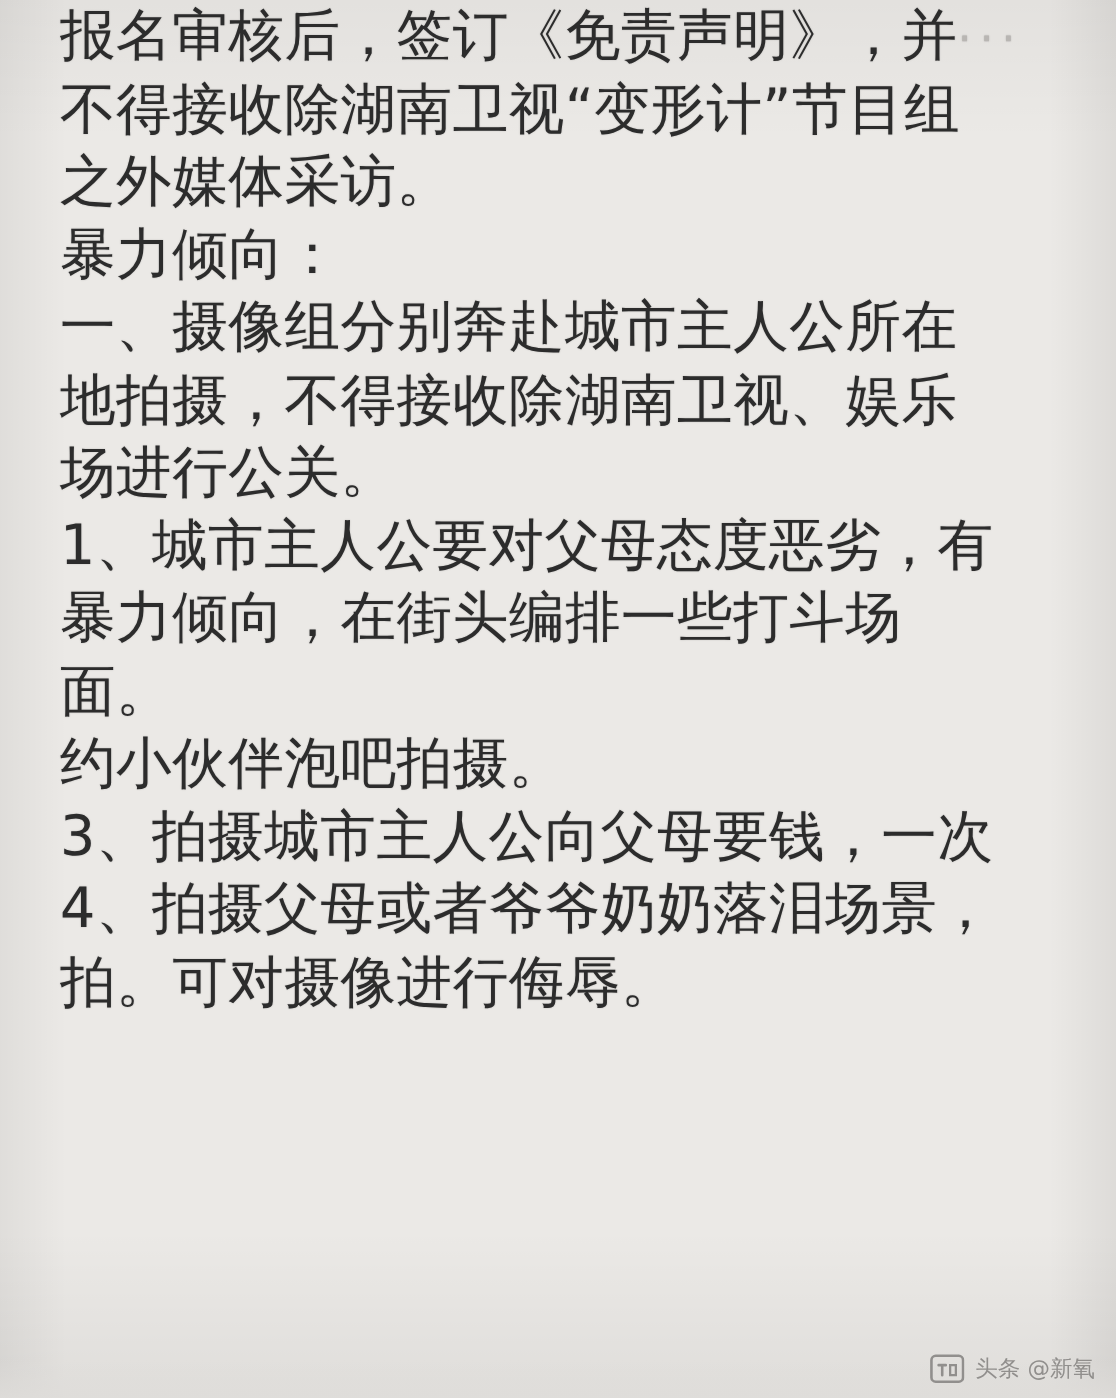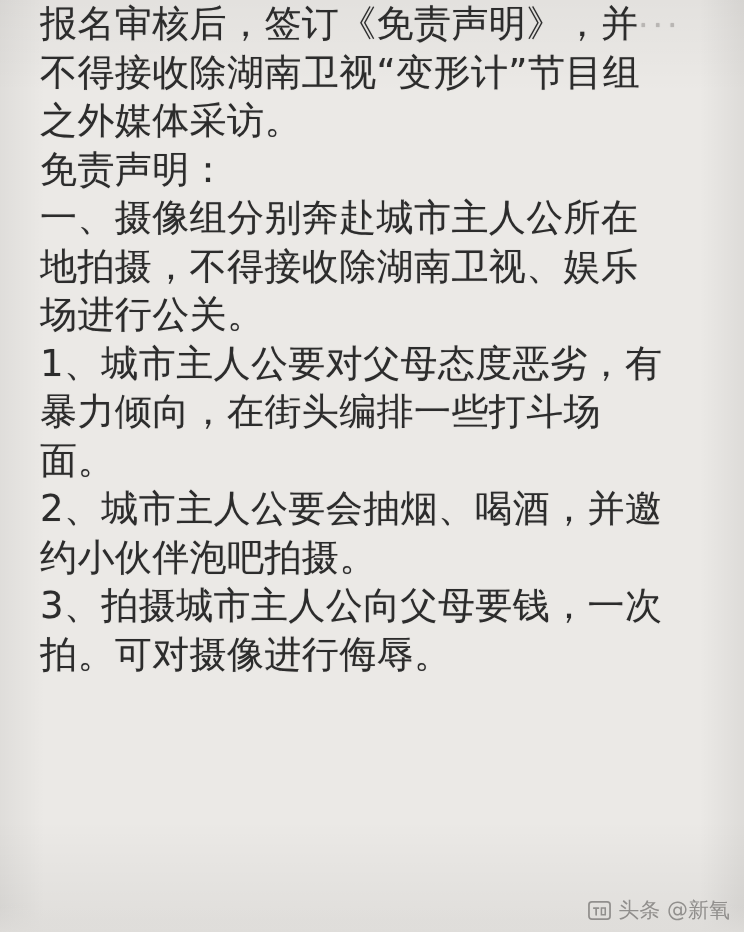--- a/index.html
+++ b/index.html
@@ -48,21 +48,21 @@
     font-size: 30px;
   }
   .watermark {
     position: absolute;
     right: 14px;
     bottom: 8px;
     display: flex;
     align-items: center;
     gap: 7px;
     color: #8d8b89;
-    font-size: 21px;
+    font-size: 15px;
     font-family: "DejaVu Sans", "Liberation Sans", sans-serif;
     opacity: 0.95;
     padding-left: 19px;
   }
   .wm-icon {
     width: 23px;
     height: 23px;
     display: inline-block;
     position: relative;
   }
@@ -78,30 +78,30 @@
 </style>
 </head>
 <body>
 
 <div class="page">
 
   <div class="doc-body">
     <p class="para"><span>报名审核后，签订《免责声明》，并</span><span class="dots">···</span></p>
     <p class="para">不得接收除湖南卫视“变形计”节目组</p>
     <p class="para">之外媒体采访。</p>
-    <p class="para">免责声明：</p>
+    <p class="para">暴力倾向：</p>
     <p class="para">一、摄像组分别奔赴城市主人公所在</p>
     <p class="para">地拍摄，不得接收除湖南卫视、娱乐</p>
     <p class="para">场进行公关。</p>
     <p class="para">1、城市主人公要对父母态度恶劣，有</p>
     <p class="para">暴力倾向，在街头编排一些打斗场</p>
     <p class="para">面。</p>
-    <p class="para">2、城市主人公要会抽烟、喝酒，并邀</p>
     <p class="para">约小伙伴泡吧拍摄。</p>
     <p class="para">3、拍摄城市主人公向父母要钱，一次</p>
+    <p class="para">4、拍摄父母或者爷爷奶奶落泪场景，</p>
     <p class="para">拍。可对摄像进行侮辱。</p>
   </div>
 
   <div class="fade-bottom"></div>
 
   <div class="watermark">
     <span class="wm-icon">
       <svg width="23" height="23" viewBox="0 0 24 24" aria-hidden="true">
         <rect x="1" y="3" width="22" height="18" rx="3" fill="none" stroke="#8d8b89" stroke-width="1.8"></rect>
         <path d="M6 9.5h5M8.5 9.5v7" stroke="#8d8b89" stroke-width="1.8" stroke-linecap="round"></path>

